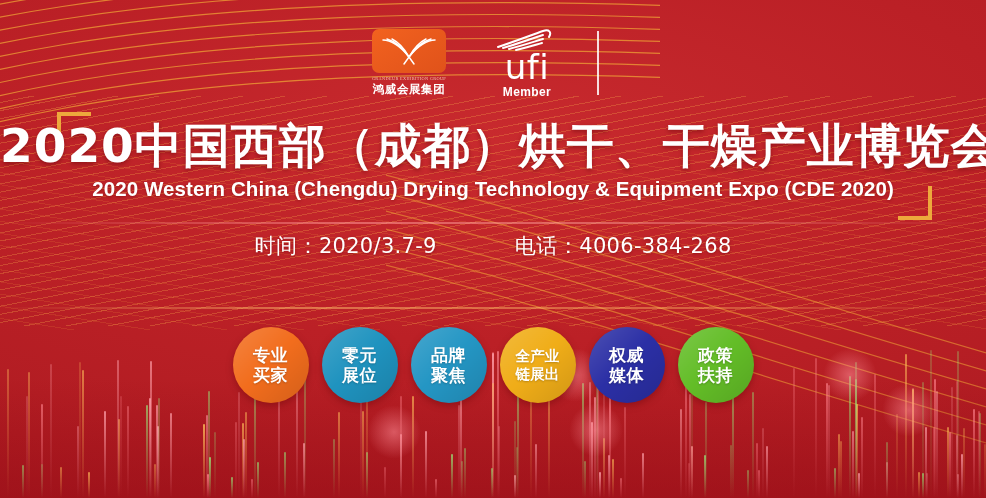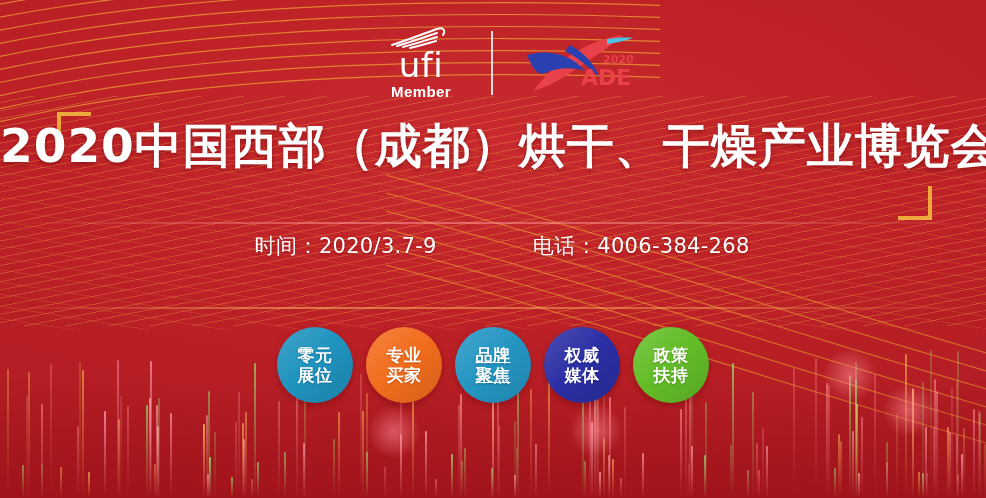--- a/index.html
+++ b/index.html
@@ -69,21 +69,21 @@
   }
   .ge-en { font-size:4.3px; letter-spacing:.35px; color:#f3c9b4; margin-top:3px;
            font-family:"Liberation Serif", serif; white-space:nowrap; }
   .ge-cn { font-size:11.5px; color:#ffffff; letter-spacing:.6px; margin-top:1px;
            font-family:"DejaVu Sans", sans-serif; font-weight:bold; white-space:nowrap; }
 
   .logo-ufi { display:flex; flex-direction:column; align-items:center;
               width:96px; margin-left:26px; }
   .ufi-word { font-size:34px; line-height:30px; color:#fff; font-weight:400;
               letter-spacing:.5px; font-family:"DejaVu Sans", sans-serif; }
-  .ufi-member { font-size:15px; color:#fff; font-weight:bold; letter-spacing:.4px; margin-top:3px; }
+  .ufi-member { font-size:12px; color:#fff; font-weight:bold; letter-spacing:.4px; margin-top:3px; }
 
   .logo-divider { width:2px; height:64px; background:rgba(255,255,255,.85); margin:0 22px; }
 
   .logo-ade { width:124px; height:72px; position:relative; }
 
   
   .bracket { position:absolute; }
   .bracket span { position:absolute; background:#eda93c; display:block; }
   .bracket.tl { left:57px; top:112px; width:34px; height:34px; }
   .bracket.tl .h { left:0; top:0; width:34px; height:4px; }
@@ -109,21 +109,21 @@
     letter-spacing:.1px; white-space:nowrap;
     text-shadow:0 1px 3px rgba(90,0,6,.4);
   }
 
   
   .info {
     position:absolute; top:232px; left:0; right:0;
     display:flex; justify-content:center; gap:78px;
     color:#ffffff;
   }
-  .info-col { display:flex; flex-direction:column; gap:14px;margin-left:18px; }
+  .info-col { display:flex; flex-direction:column; gap:14px; }
   .info-line {
     font-size:21px; line-height:28px; white-space:nowrap;
     font-family:"DejaVu Sans", sans-serif;
     text-shadow:0 1px 3px rgba(90,0,6,.45);
   }
   .info-line .lbl { letter-spacing:.5px; }
   .info-line .val { letter-spacing:.3px; }
 
   
   .badges {
@@ -342,84 +342,97 @@
         <div class="bloom" style="left: 823.011px; bottom: 96.274px;"></div>
         <div class="bloom" style="left: 548.288px; bottom: 95.5326px;"></div>
         <div class="bloom" style="left: 882.076px; bottom: 61.0151px;"></div>
         <div class="bloom" style="left: 568.897px; bottom: 41.336px;"></div>
         <div class="bloom" style="left: 366.76px; bottom: 39.143px;"></div>
       </div>
   </div>
 
   <div class="logo-row">
 
+    <div class="logo-grandeur">
+      <div class="ge-mark">
+        <svg width="58" height="32" viewBox="0 0 58 32">
+          <g fill="none" stroke="#ffffff" stroke-width="1.5" stroke-linecap="round">
+            <path d="M3,5 C10,5 20,10 29,22"></path>
+            <path d="M7,4 C14,6 22,12 29,22"></path>
+            <path d="M12,4 C18,7 24,13 29,22"></path>
+            <path d="M55,5 C48,5 38,10 29,22"></path>
+            <path d="M51,4 C44,6 36,12 29,22"></path>
+            <path d="M46,4 C40,7 34,13 29,22"></path>
+            <path d="M29,22 L24,29"></path>
+            <path d="M29,22 L34,29"></path>
+          </g>
+        </svg>
+      </div>
+      <div class="ge-en">GRANDEUR EXHIBITION GROUP</div>
+      <div class="ge-cn">鸿威会展集团</div>
+    </div>
 
     <div class="logo-ufi">
       <svg width="64" height="24" viewBox="0 0 64 24">
         <g fill="none" stroke="#ffffff" stroke-width="2" stroke-linecap="round">
           <path d="M3,19 C18,14 34,8 48,3 C54,1 57,4 54,9"></path>
           <path d="M8,20 C22,16 36,11 48,7"></path>
           <path d="M14,21 C26,18 38,14 48,11"></path>
           <path d="M21,22 C31,20 40,17 47,15"></path>
         </g>
       </svg>
       <div class="ufi-word">ufi</div>
       <div class="ufi-member">Member</div>
     </div>
 
     <div class="logo-divider"></div>
 
-    <div class="logo-ade">
-      <svg width="124" height="72" viewBox="0 0 124 72">
-        <path d="M18,64 C36,40 66,14 108,8 C92,22 70,36 52,48 C40,56 28,61 18,64 Z" fill="#e8414a"></path>
-        <path d="M12,28 C30,22 56,26 70,44 C58,40 42,40 30,46 C22,50 16,38 12,28 Z" fill="#2a3fb0"></path>
-        <path d="M55,18 C70,26 80,38 84,50 C74,40 62,30 50,24 Z" fill="#2a3fb0"></path>
-        <path d="M92,12 C100,11 110,10 118,11 C110,14 100,16 92,17 Z" fill="#49c5e8"></path>
-        <text x="88" y="36" font-family="DejaVu Sans, sans-serif" font-size="11" font-weight="bold" fill="#e8414a">2020</text>
-        <text x="66" y="58" font-family="DejaVu Sans, sans-serif" font-size="22" font-weight="bold" fill="#e8414a">ADE</text>
-      </svg>
-    </div>
   </div>
 
   <div class="bracket tl">
     <span class="h"></span>
       <span class="v"></span>
   </div>
   <div class="bracket br">
     <span class="h"></span>
       <span class="v"></span>
   </div>
 
   <div class="title-cn">2020中国西部（成都）烘干、干燥产业博览会</div>
+  <div class="title-en">2020 Western China (Chengdu) Drying Technology &amp; Equipment Expo (CDE 2020)</div>
 
   <div class="info">
     <div class="info-col">
       <div class="info-line">
         <span class="lbl">时间：</span><span class="val">2020/3.7-9</span>
       </div>
     </div>
     <div class="info-col">
       <div class="info-line">
         <span class="lbl">电话：</span><span class="val">4006-384-268</span>
       </div>
     </div>
   </div>
 
   <div class="badges" id="badges">
+      <div class="badge" style="background: rgb(242, 109, 29);">
+        <div class="bl">专业</div>
+        <div class="bl">买家</div>
+      </div>
       <div class="badge" style="background: rgb(31, 147, 191);">
         <div class="bl">零元</div>
         <div class="bl">展位</div>
       </div>
-      <div class="badge" style="background: rgb(242, 109, 29);">
-        <div class="bl">专业</div>
-        <div class="bl">买家</div>
-      </div>
-      <div class="badge" style="background: rgb(36, 150, 196); text-decoration: underline;">
+      <div class="badge" style="background: rgb(36, 150, 196);">
         <div class="bl">品牌</div>
         <div class="bl">聚焦</div>
+      </div>
+      <div class="badge small" style="background: rgb(240, 173, 24);">
+        <div class="bl">全产业</div>
+        <div class="bl">链展出</div>
       </div>
       <div class="badge" style="background: rgb(43, 47, 165);">
         <div class="bl">权威</div>
         <div class="bl">媒体</div>
       </div>
       <div class="badge" style="background: rgb(99, 189, 39);">
         <div class="bl">政策</div>
         <div class="bl">扶持</div>
       </div>
     </div>

